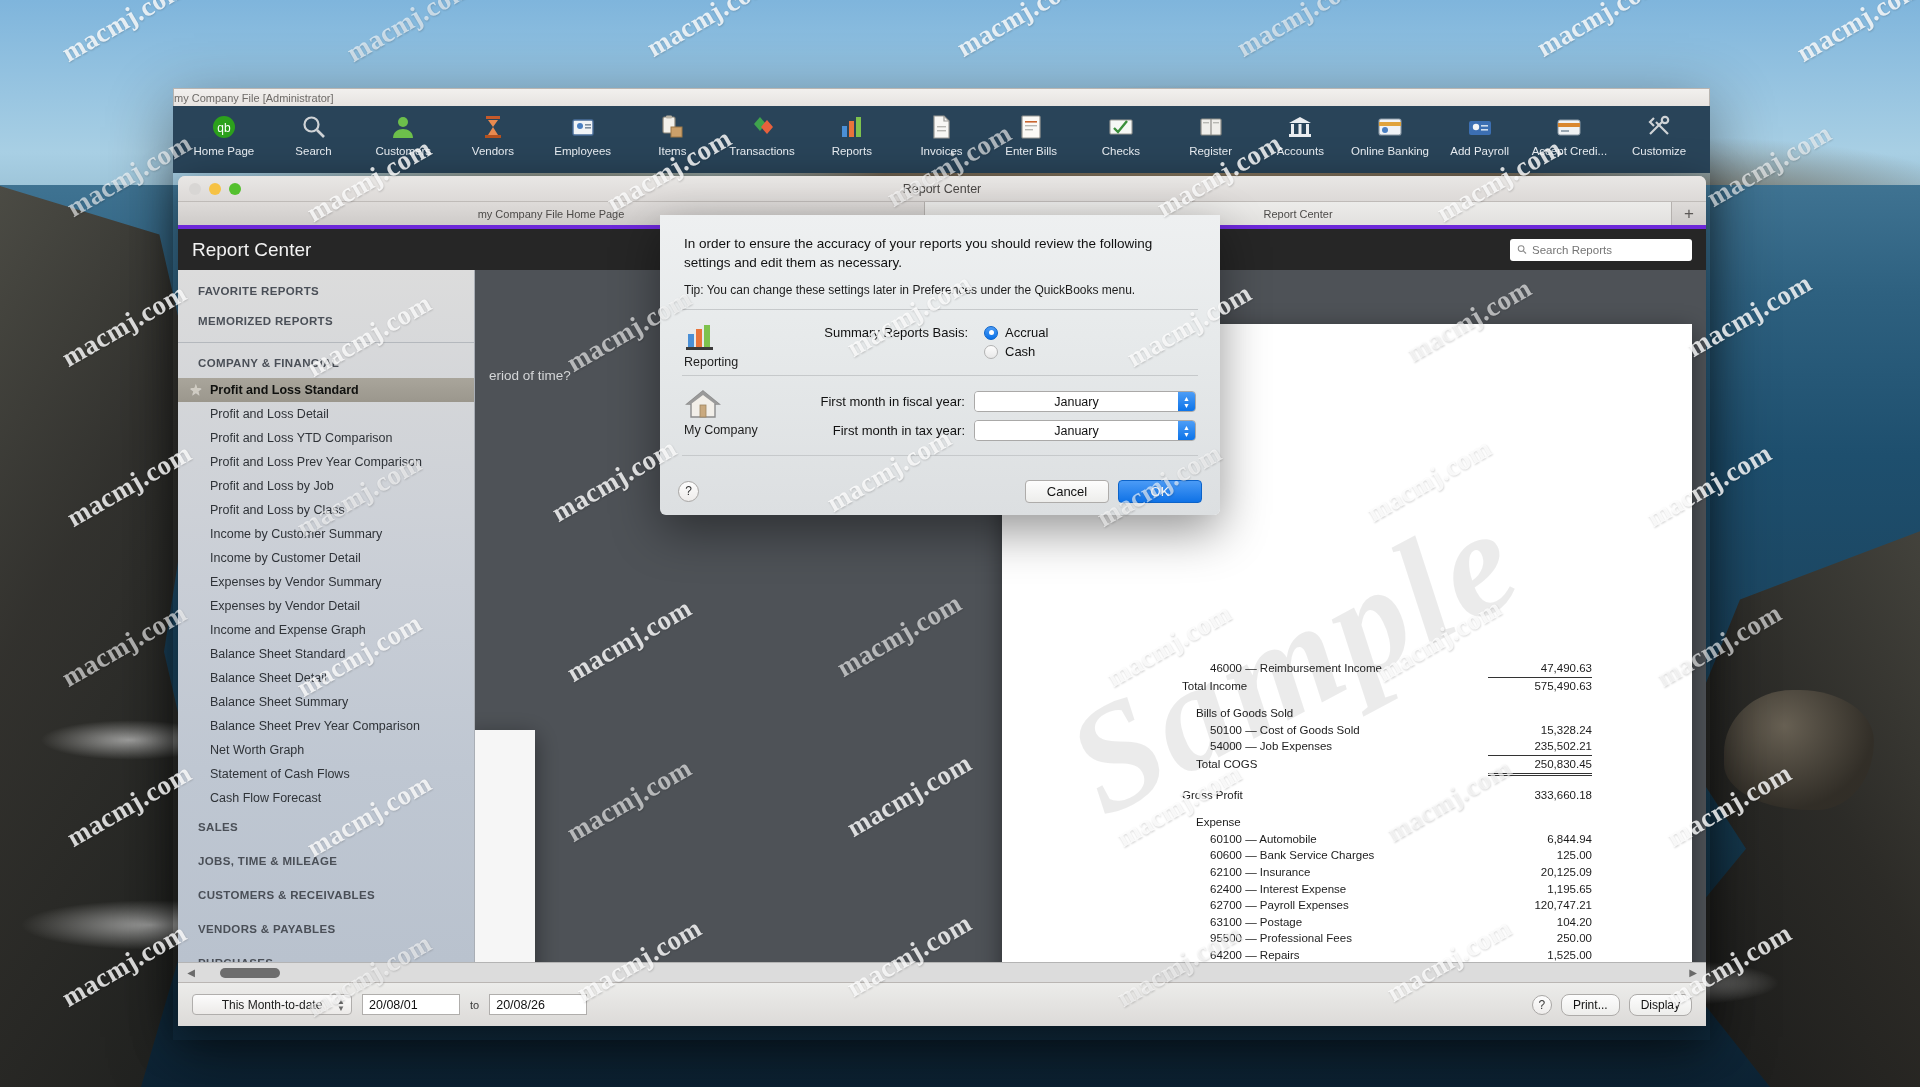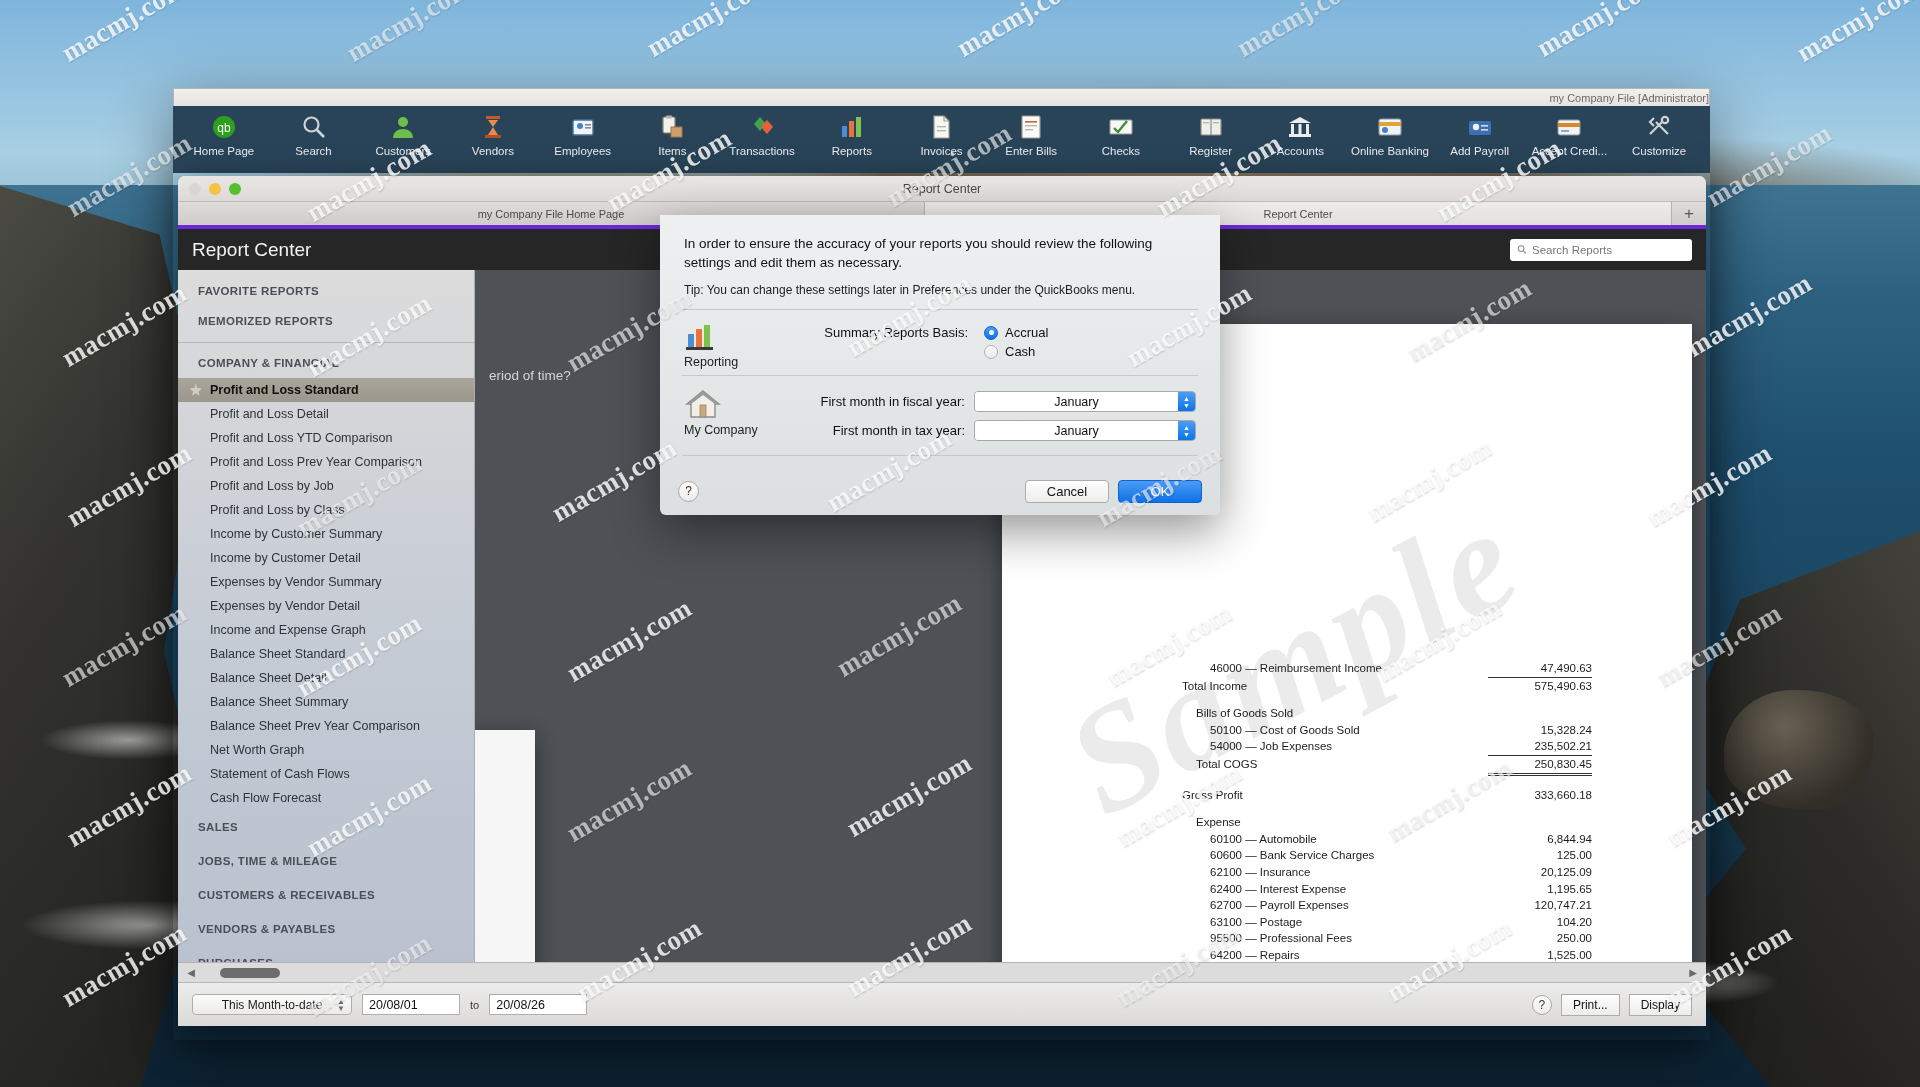--- a/index.html
+++ b/index.html
@@ -66,21 +66,21 @@
   .wm.dim { color: rgba(255,255,255,.62); }
 
   
   #qb-window {
     position:absolute; left:173px; top:88px; width:1537px; height:952px;
     box-shadow: 0 18px 60px rgba(0,0,0,.45);
   }
   #qb-titlebar {
     height:18px; background:linear-gradient(180deg,#f2f0ee,#e6e3e0);
     border:1px solid #b9b5b1; border-bottom:none;
-    display:flex; align-items:center; justify-content:flex-end;
+    display:flex; align-items:center; justify-content:flex-start;
     font-size:11px; color:#6d6a67;
   }
   #qb-toolbar {
     height:67px; background:#294459;
     display:flex; align-items:flex-start; padding:6px 6px 0 6px;
   }
   .tb-item {
     flex:1 1 0; display:flex; flex-direction:column; align-items:center; gap:3px;
     cursor:default;
   }
@@ -229,21 +229,21 @@
   }
   .to-lbl { font-size:11px; color:#3a3a3a; }
   .bb-right { display:flex; align-items:center; gap:9px; }
   .help-circle {
     width:20px; height:20px; border-radius:50%; border:1px solid #a9a7a5;
     background:linear-gradient(180deg,#fdfdfd,#eeeceb);
     display:flex; align-items:center; justify-content:center;
     font-size:12px; color:#3a3a3a;
   }
   .push-btn {
-    height:22px; padding:0 11px; border-radius:0; border:1px solid #aeacaa;
+    height:22px; padding:0 11px; border-radius:8px; border:1px solid #aeacaa;
     background:linear-gradient(180deg,#fdfdfd,#ededeb);
     display:flex; align-items:center; font-size:12px; color:#131313;
   }
 
   
   #sheet {
     position:absolute; left:660px; top:215px; width:560px; height:300px;
     background:linear-gradient(180deg,#eef0f1 0%, #e7eaeb 40%, #dcdfe1 100%);
     border-radius:0 0 6px 6px;
     box-shadow:0 16px 48px rgba(0,0,0,.42);

